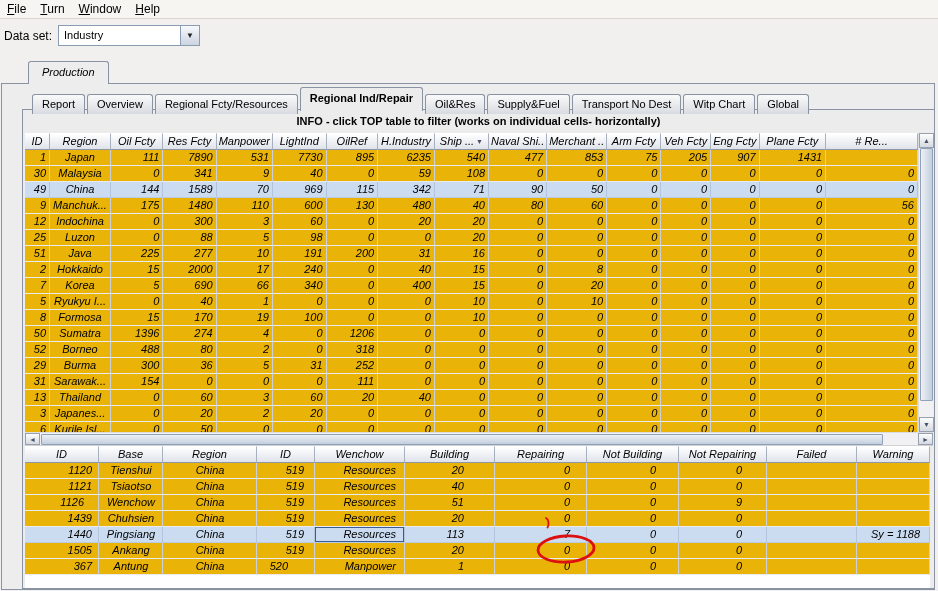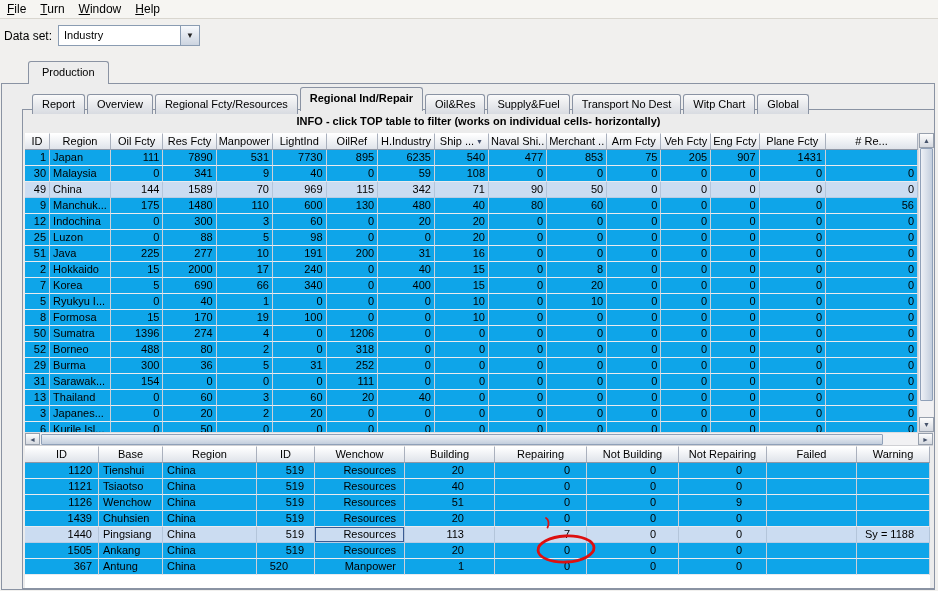--- a/index.html
+++ b/index.html
@@ -10,43 +10,43 @@
   
   #menubar{position:absolute;left:0;top:0;width:938px;height:18px;background:#f6f5f2;border-bottom:1px solid #d9d6cf;}
   .menu-item{display:inline-block;padding:2px 7px 0 7px;font-size:12px;cursor:default;}
   
   #dataset-label{position:absolute;left:4px;top:29px;font-size:12px;}
   #dataset-combo{position:absolute;left:58px;top:25px;width:142px;height:21px;background:#fff;border:1px solid #8a9cb2;box-sizing:border-box;}
   #dataset-combo .val{position:absolute;left:5px;top:3px;font-size:11px;}
   #dataset-combo .btn{position:absolute;right:0;top:0;width:18px;height:19px;background:linear-gradient(#f7f9fc,#ccd4e0);border-left:1px solid #8a9cb2;text-align:center;font-size:8px;line-height:19px;color:#222;}
   
   #outer-tab{position:absolute;left:28px;top:61px;height:23px;line-height:21px;padding:0 13px;background:#ededed;
-    border:1px solid #8a93a3;border-bottom:none;border-radius:3px 3px 0 0;z-index:4;font-size:11px;box-sizing:border-box;}
+    border:1px solid #8a93a3;border-bottom:none;border-radius:3px 3px 0 0;z-index:4;font-size:11px;box-sizing:border-box;font-style:italic;}
   #outer-content{position:absolute;left:1px;top:83px;width:934px;height:507px;border:1px solid #8a93a3;background:#ededed;box-sizing:border-box;}
   
   #inner-tabstrip{position:absolute;left:30px;top:2px;height:26px;white-space:nowrap;z-index:3;}
   .inner-tab{position:relative;display:inline-block;vertical-align:bottom;border:1px solid #8a93a3;border-bottom:none;
     border-radius:3px 3px 0 0;padding:0 9px;font-size:11px;cursor:default;margin-right:2px;box-sizing:border-box;}
   .inner-tab:not(.selected){height:20px;line-height:19px;top:4px;background:linear-gradient(#fafafa,#d8dbe1);}
   .inner-tab.selected{height:24px;line-height:21px;top:1px;background:#ececec;font-weight:bold;z-index:3;}
   #inner-content{position:absolute;left:20px;top:25px;width:913px;height:480px;background:#ececec;border:1px solid #8a93a3;box-sizing:border-box;}
   
   #info-banner{position:absolute;left:0;top:0;width:100%;height:23px;line-height:23px;text-align:center;font-weight:bold;font-size:11px;}
   
   .table-wrap{position:absolute;overflow:hidden;background:#fff;}
   #top-table-wrap{left:2px;top:23px;width:893px;height:299px;}
   #bottom-table-wrap{left:2px;top:336px;width:905px;height:142px;}
-  table{border-collapse:separate;border-spacing:0;table-layout:fixed;background:#0ea5e9;font-size:11px;}
+  table{border-collapse:separate;border-spacing:0;table-layout:fixed;background:#eab308;font-size:11px;font-style:italic;}
   th{height:15px;line-height:15px;padding:0 2px;font-weight:normal;text-align:center;
      background:linear-gradient(#ffffff,#dfe3ea);border-right:1px solid #a9b0bd;border-bottom:1px solid #8f97a6;border-top:1px solid #fff;
      white-space:nowrap;overflow:hidden;box-sizing:content-box;}
   td{height:15px;line-height:15px;padding:0 3px;border-right:1px solid #ccd0d8;border-bottom:1px solid #e9ebef;
      white-space:nowrap;overflow:hidden;box-sizing:content-box;}
   td.num{text-align:right;}
-  td.txt{text-align:left;}
+  td.txt{text-align:center;}
   tr.selected td{background:#cbdcf1;border-bottom-color:#b9cce4;border-right-color:#b3c5da;margin-top:40px;}
   .focus-cell{box-shadow:inset 0 0 0 1px #3a5c94;}
   .sort-icon{font-size:7px;color:#44506b;margin-left:2px;vertical-align:1px;}
   
   #top-vscroll{position:absolute;left:895px;top:23px;width:15px;height:299px;background:#f1f1f3;border-left:1px solid #dcdde1;box-sizing:border-box;}
   #mid-hscroll{position:absolute;left:2px;top:322px;width:908px;height:14px;background:#f1f1f3;border-top:1px solid #dcdde1;border-bottom:1px solid #cfd0d4;box-sizing:border-box;}
   .sbtn{position:absolute;background:linear-gradient(#fdfdfd,#d5d9e0);border:1px solid #97a0ad;color:#46536b;
         font-size:7px;text-align:center;box-sizing:border-box;cursor:default;}
   .sthumb{position:absolute;border:1px solid #8fa0b8;box-sizing:border-box;border-radius:1px;}
   #top-vscroll .sthumb{left:1px;top:15px;width:13px;height:253px;background:linear-gradient(90deg,#eef1f6,#c3cedd);}
@@ -505,21 +505,21 @@
               <td class="num" style="padding-right: 10px;">519</td>
               <td class="num" style="padding-right: 8px;">Resources</td>
               <td class="num" style="padding-right: 30px;">40</td>
               <td class="num" style="padding-right: 16px;">0</td>
               <td class="num" style="padding-right: 22px;">0</td>
               <td class="num" style="padding-right: 24px;">0</td>
               <td class="num" style="padding-right: 6px;"></td>
               <td class="txt" style="padding-left: 8px;"></td>
             </tr>
             <tr>
-              <td class="num" style="padding-right: 6px;">1126</td>
+              <td class="num" style="padding-right: 14px;">1126</td>
               <td class="txt" style="padding-left: 4px;">Wenchow</td>
               <td class="txt" style="padding-left: 4px;">China</td>
               <td class="num" style="padding-right: 10px;">519</td>
               <td class="num" style="padding-right: 8px;">Resources</td>
               <td class="num" style="padding-right: 30px;">51</td>
               <td class="num" style="padding-right: 16px;">0</td>
               <td class="num" style="padding-right: 22px;">0</td>
               <td class="num" style="padding-right: 24px;">9</td>
               <td class="num" style="padding-right: 6px;"></td>
               <td class="txt" style="padding-left: 8px;"></td>

